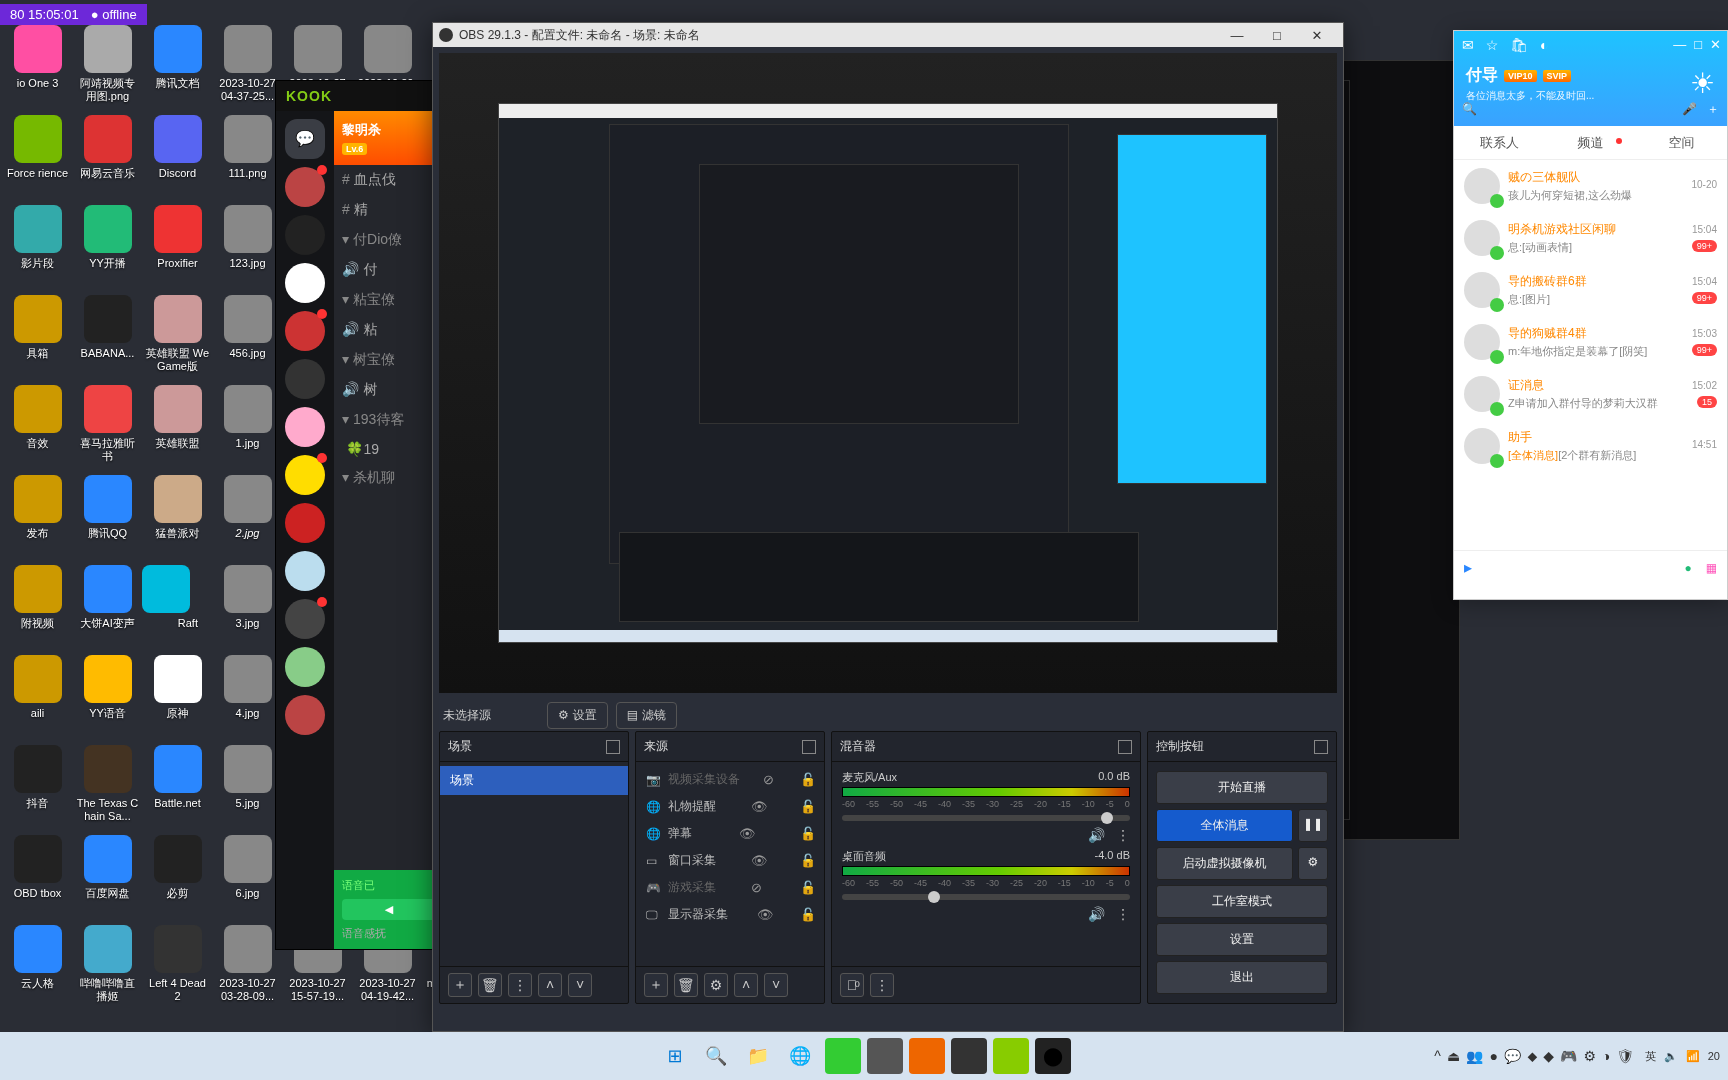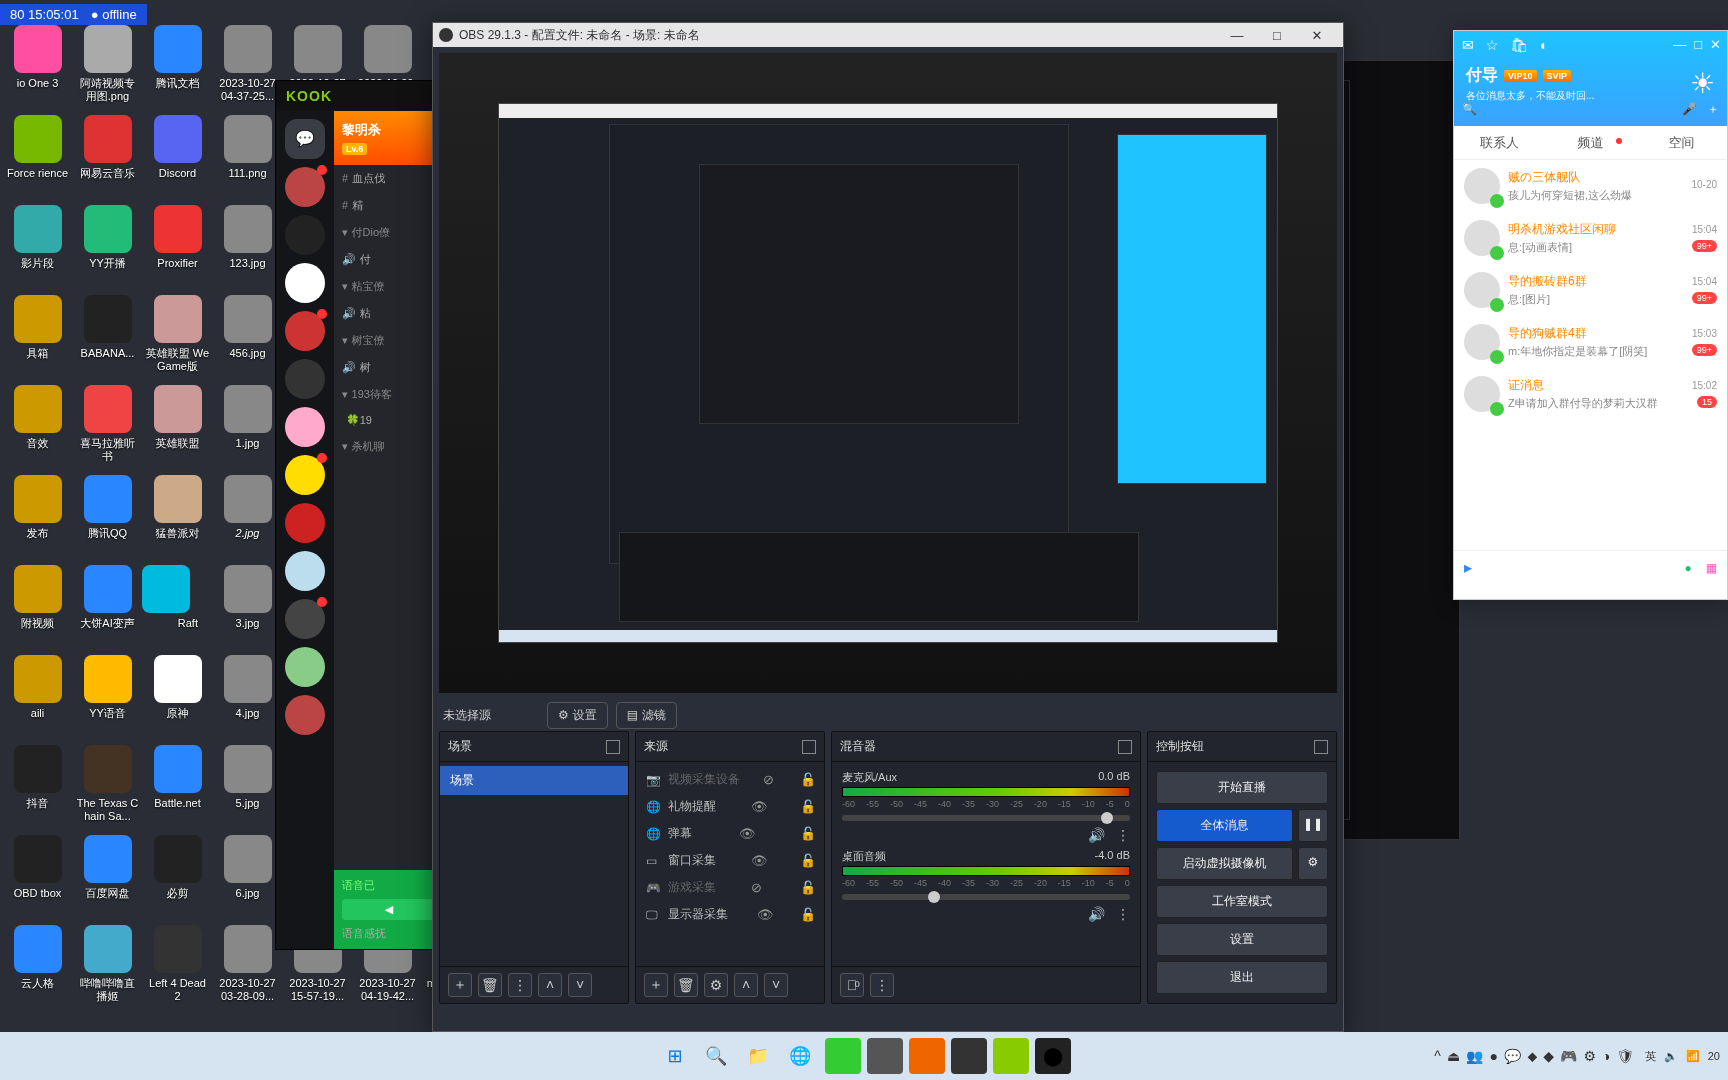--- a/index.html
+++ b/index.html
@@ -5,21 +5,21 @@
 * { margin: 0; padding: 0; box-sizing: border-box; font-family: "Microsoft YaHei", Arial, sans-serif; }
 body { width: 1728px; height: 1080px; background: #2a2d35; overflow: hidden; position: relative; }
 
 
 .desktop { position: absolute; top: 0; left: 0; width: 100%; height: 100%; }
 .desktop-icon { position: absolute; width: 65px; text-align: center; color: #fff; font-size: 11px; }
 .desktop-icon .icon { width: 48px; height: 48px; margin: 0 auto 4px; border-radius: 8px; }
 .desktop-icon .label { text-shadow: 0 1px 2px #000; line-height: 1.2; word-break: break-all; }
 
 
-.clock-bar { position: absolute; top: 4px; left: 0; background: #1d4ed8; color: #fff; font: 13px monospace; padding: 3px 10px; display: flex; align-items: center; gap: 12px; z-index: 5; }
+.clock-bar { position: absolute; top: 4px; left: 0; background: #6d28d9; color: #fff; font: 13px monospace; padding: 3px 10px; display: flex; align-items: center; gap: 12px; z-index: 5; }
 
 
 .obs { position: absolute; top: 22px; left: 432px; width: 912px; height: 1010px; background: #2a2e38; border: 1px solid #555; z-index: 50; box-shadow: 0 4px 24px rgba(0,0,0,.5); }
 .obs-titlebar { height: 24px; background: #e6e6e6; color: #333; display: flex; align-items: center; padding: 0 6px; font-size: 12px; }
 .obs-titlebar .ico { width: 14px; height: 14px; background: #333; border-radius: 50%; margin-right: 6px; }
 .obs-titlebar .winbtns { margin-left: auto; display: flex; }
 .obs-titlebar .wb { width: 40px; text-align: center; font-size: 13px; cursor: default; }
 .obs-menu { height: 26px; background: #2a2e38; color: #ccc; display: flex; align-items: center; padding: 0 6px; font-size: 12px; border-bottom: 1px solid #1a1d24; gap: 12px; }
 .obs-preview { margin: 6px; background: #000; position: relative; }
 .obs-preview-inner { width: 100%; height: 640px; background: linear-gradient(#222,#111); display: flex; align-items: center; justify-content: center; position: relative; overflow: hidden; }
@@ -65,21 +65,21 @@
 
 .kook { position: absolute; top: 80px; left: 275px; width: 170px; height: 870px; background: #1c1e22; z-index: 40; border: 1px solid #000; }
 .kook-top { height: 30px; background: #111; color: #84cc16; display: flex; align-items: center; padding: 0 10px; font-weight: bold; font-size: 14px; letter-spacing: 1px; }
 .kook-body { display: flex; height: calc(100% - 30px); }
 .kook-servers { width: 58px; background: #141518; display: flex; flex-direction: column; align-items: center; gap: 8px; padding: 8px 0; overflow: hidden; }
 .kook-sv { width: 40px; height: 40px; border-radius: 50%; background: #333; position: relative; flex-shrink: 0; }
 .kook-sv .dot { position: absolute; right: -2px; top: -2px; width: 10px; height: 10px; background: #f33; border-radius: 50%; }
 .kook-channels { flex: 1; background: #24262c; color: #aaa; font-size: 12px; overflow: hidden; }
 .kook-ch-head { background: linear-gradient(#ff8a00,#ff4d00); color: #fff; padding: 10px 8px; font-size: 13px; font-weight: bold; position: relative; }
 .kook-ch-head .lv { display: inline-block; background: #ffb400; color: #fff; font-size: 9px; padding: 1px 4px; border-radius: 3px; margin-top: 4px; }
-.kook-ch { padding: 6px 8px; font-size: 11px; }
+.kook-ch { padding: 6px 8px; font-size: 14px; }
 .kook-ch.cat { color: #888; }
 .kook-ch .pre { color: #888; margin-right: 4px; }
 .kook-bottom { position: absolute; left: 58px; right: 0; bottom: 0; background: #1a4; color: #fff; padding: 8px; font-size: 11px; }
 .kook-bottom .big { background: #22c55e; text-align: center; padding: 4px 0; margin: 6px 0; border-radius: 4px; }
 
 
 .qq { position: absolute; top: 30px; right: 0; width: 275px; height: 570px; background: #fff; z-index: 45; border: 1px solid #ccc; font-size: 12px; box-shadow: 0 4px 20px rgba(0,0,0,.3); }
 .qq-head { background: linear-gradient(#1ec3ff,#3aa2ff); color: #fff; height: 95px; position: relative; }
 .qq-head-icons { position: absolute; top: 6px; left: 8px; display: flex; gap: 12px; font-size: 14px; }
 .qq-head-win { position: absolute; top: 6px; right: 6px; display: flex; gap: 8px; font-size: 13px; }
@@ -664,20 +664,32 @@
       <div class="qq-item">
         <div class="av">
           <span class="lv"></span>
         </div>
         <div class="txt">
           <div class="line1">证消息</div>
           <div class="line2">Z申请加入群付导的梦莉大汉群</div>
         </div>
         <div class="meta"><div class="time">15:02</div><span class="unread">15</span></div>
       </div>
+      <div class="qq-item">
+        <div class="av">
+          <span class="lv"></span>
+        </div>
+        <div class="txt">
+          <div class="line1">助手</div>
+          <div class="line2"><span style="color:#f80">[全体消息]</span>[2个群有新消息]</div>
+        </div>
+        <div class="meta">
+          <div class="time">14:51</div>
+        </div>
+      </div>
     </div>
   <div class="qq-foot">
     <span style="font-size:16px">▸</span>
     <span style="margin-left:auto"></span>
     <span style="color:#2b7">●</span>
     <span style="color:#f5b">▦</span>
   </div>
 </div>
 
 <div class="taskbar">

